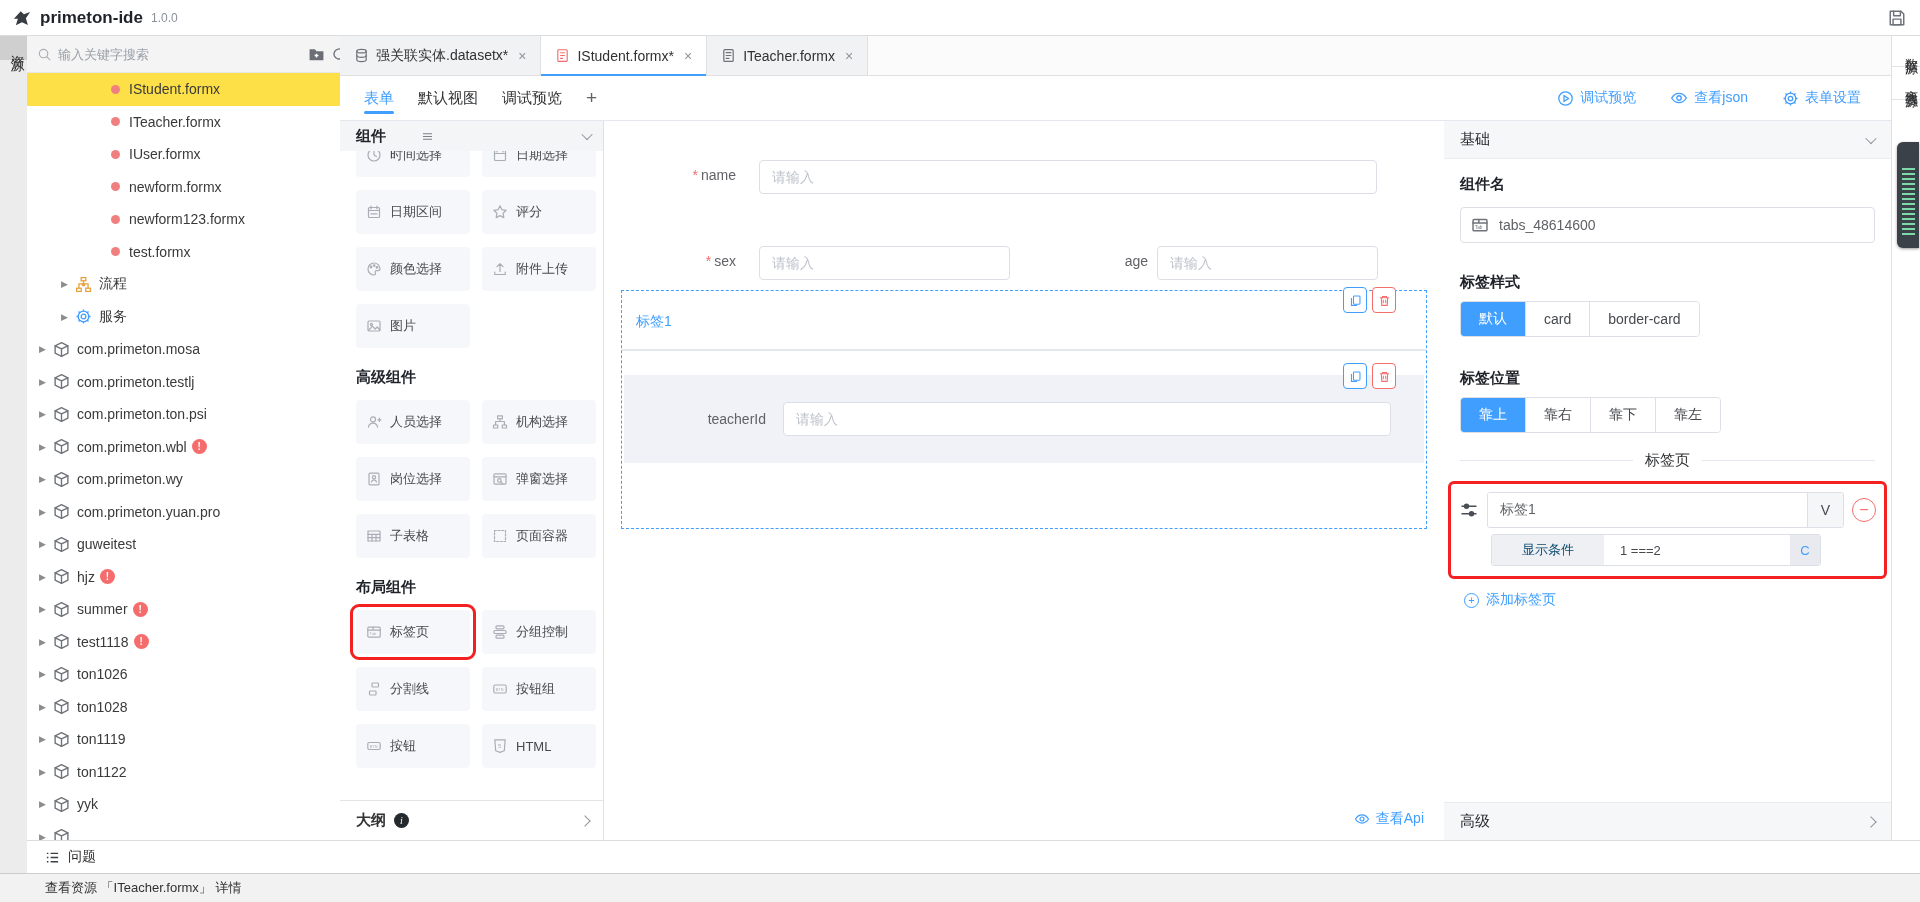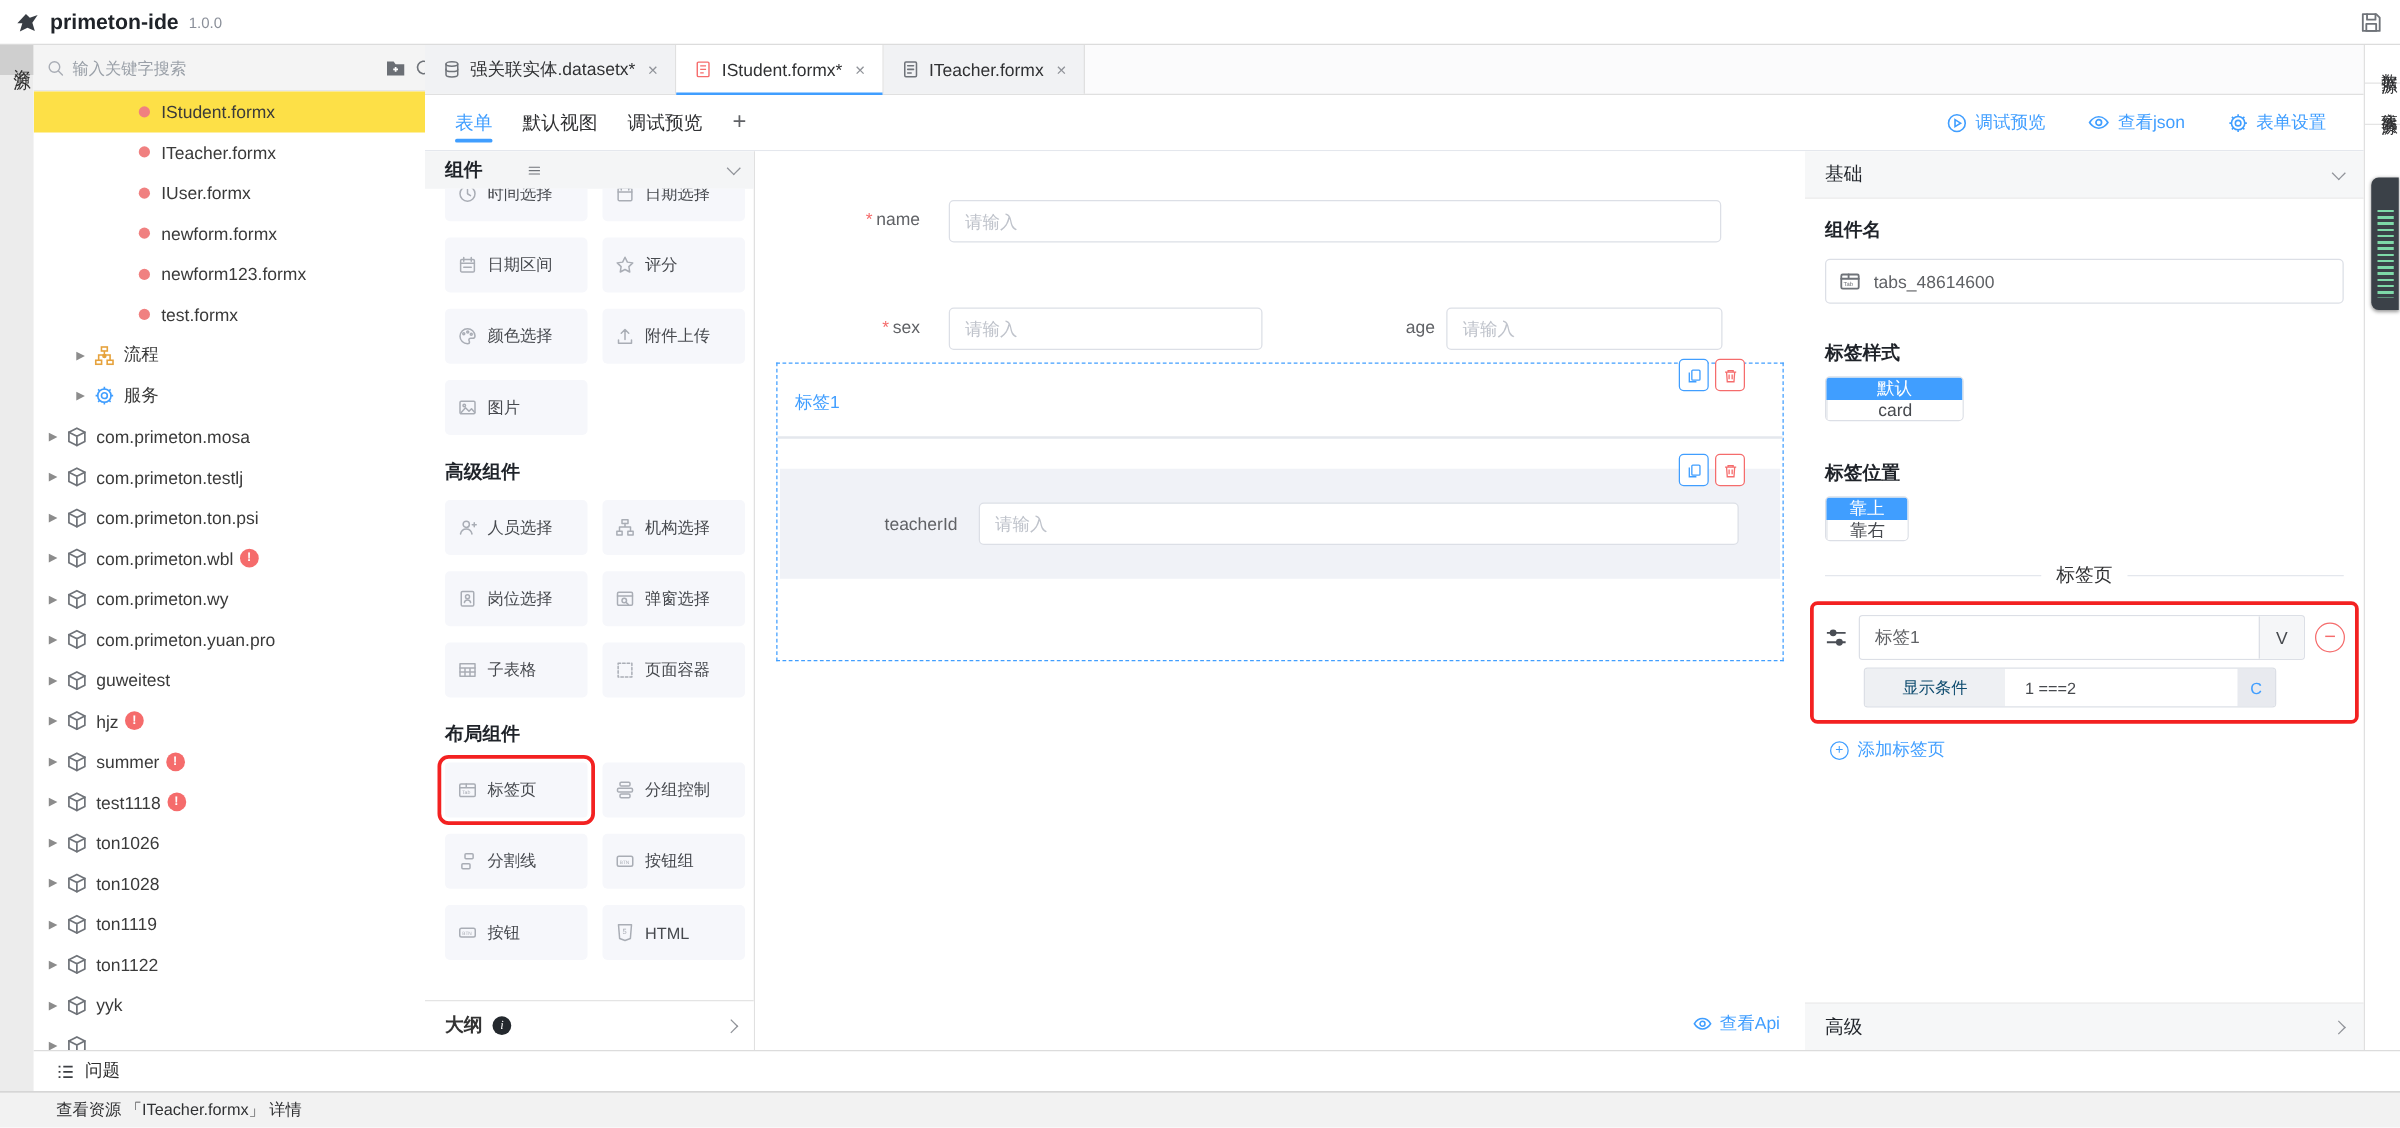--- a/index.html
+++ b/index.html
@@ -116,21 +116,21 @@
     display:flex; align-items:center; gap:6px; cursor:pointer; }
 
   
   #props { position:absolute; left:1444px; top:121px; width:447px; height:719px; background:#fff; }
   .sechead { height:38px; background:#f6f7f8; display:flex; align-items:center; padding:0 16px;
     font-size:15px; color:#1f2329; border-bottom:1px solid #ececec; }
   .sechead .spacer { flex:1; }
   .plabel { font-weight:bold; font-size:15px; color:#1f2329; position:absolute; left:16px; }
   #comp-input { position:absolute; left:16px; right:16px; top:86px; height:36px; border:1px solid #dcdfe6;
     border-radius:4px; display:flex; align-items:center; padding:0 10px; gap:10px; font-size:14px; color:#606266; }
-  .segment { position:absolute; left:16px; display:flex; border:1px solid #dcdfe6; border-radius:4px; overflow:hidden; height:36px; width:max-content;flex-direction:column; }
+  .segment { position:absolute; left:16px; display:flex; border:1px solid #dcdfe6; border-radius:4px; overflow:hidden; height:36px; width:max-content; }
   .segbtn { display:flex; align-items:center; justify-content:center; font-size:14px; color:#46494e;
     background:#fff; border-left:1px solid #dcdfe6; cursor:pointer; padding:0 18px; }
   .segbtn:first-child { border-left:none; }
   .segbtn.on { background:#409eff; color:#fff; }
   #tabpages-title { position:absolute; left:16px; right:16px; top:330px; display:flex; align-items:center;
     gap:12px; color:#303133; font-size:15px; }
   #tabpages-title::before, #tabpages-title::after { content:""; flex:1; height:1px; background:#e4e7ed; }
   #tabpage-group { position:absolute; left:4px; right:4px; top:360px; height:98px;
     border:3px solid #f32121; border-radius:6px; padding:8px 8px 0 8px; }
   #tp-row1 { display:flex; align-items:center; gap:8px; }

